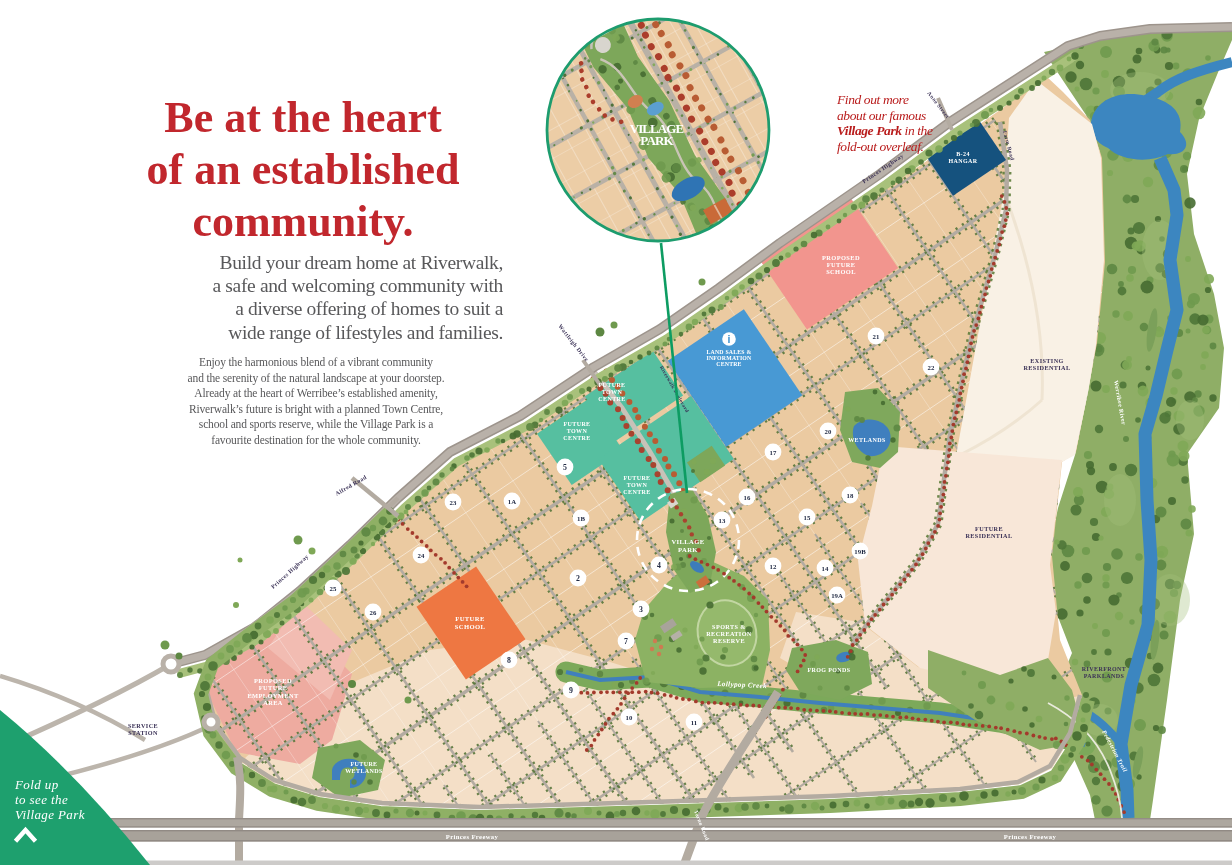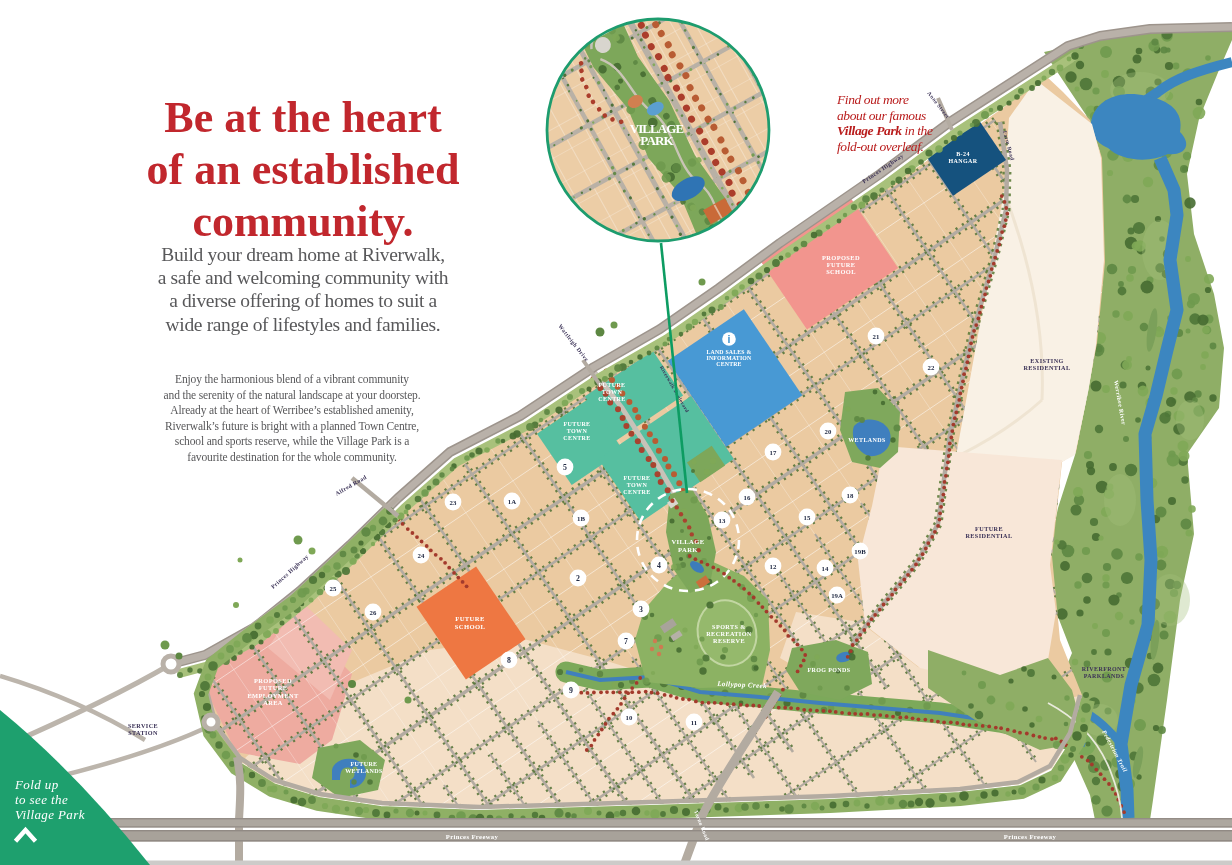--- a/index.html
+++ b/index.html
@@ -1,18 +1,18 @@
 <!DOCTYPE html>
 <html><head><meta charset="utf-8"><style>
 html,body{margin:0;padding:0;width:1232px;height:865px;background:#ffffff;overflow:hidden;}
 #page{position:relative;width:1232px;height:865px;font-family:"Liberation Serif",serif;}
 #map{position:absolute;left:0;top:0;}
 .hd{position:absolute;left:103px;top:60px;width:400px;text-align:center;color:#c1272d;font-weight:bold;font-size:44px;line-height:52px;margin-top:32px;}
-.bd{position:absolute;left:103px;top:243px;width:400px;text-align:center;color:#58585a;font-size:19.5px;line-height:23.2px;letter-spacing:-0.35px;}
-.sm{position:absolute;left:92px;top:355px;width:400px;text-align:center;color:#58585a;font-size:11.5px;line-height:15.6px;letter-spacing:-0.15px;margin-top:17px;}
+.bd{position:absolute;left:103px;top:251px;width:400px;text-align:right;color:#58585a;font-size:19.5px;line-height:23.2px;letter-spacing:-0.35px;}
+.sm{position:absolute;left:116px;top:355px;width:400px;text-align:center;color:#58585a;font-size:11.5px;line-height:15.6px;letter-spacing:-0.15px;}
 .gn{position:absolute;left:790px;top:92px;width:150px;color:#b91c1c;font-size:13.5px;line-height:15.7px;font-style:italic;letter-spacing:-0.4px;margin-left:47px;}
 </style></head><body>
 <div id="page">
 
 <svg id="map" width="1232" height="865" viewBox="0 0 1232 865" xmlns="http://www.w3.org/2000/svg">
 
 <defs>
         <clipPath id="dev">
           <polygon points="1046.0,76.0 1000.0,110.0 934.0,156.0 851.0,212.0 768.0,268.0 686.0,324.0 603.0,380.0 529.0,429.0 459.0,465.0 407.0,511.0 359.0,558.0 300.0,591.0 252.0,626.0 216.0,652.0 204.0,688.0 214.0,727.0 238.0,760.0 272.0,782.0 318.0,796.0 380.0,805.0 480.0,809.0 650.0,804.0 830.0,798.0 960.0,791.0 1020.0,784.0 1052.0,768.0 1072.0,735.0 1082.0,695.0 1060.0,640.0 1052.0,556.0 1062.0,462.0 1076.0,452.0 1088.0,390.0 1097.0,343.0 1105.0,262.0 1102.0,158.0 1090.0,120.0 1063.0,92.0"></polygon>
         </clipPath>

